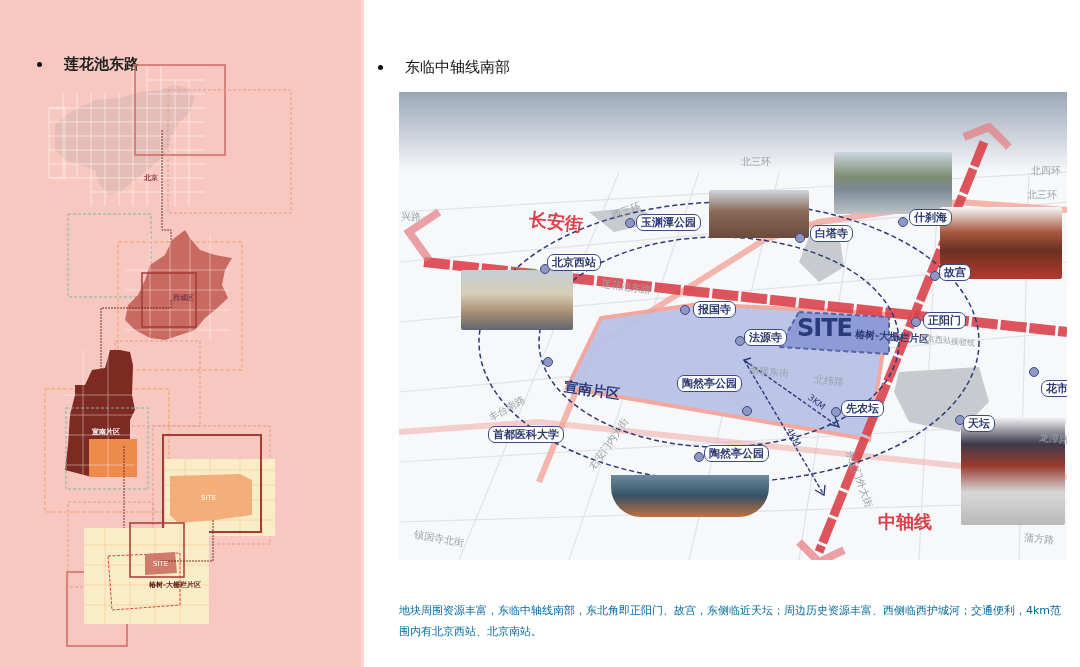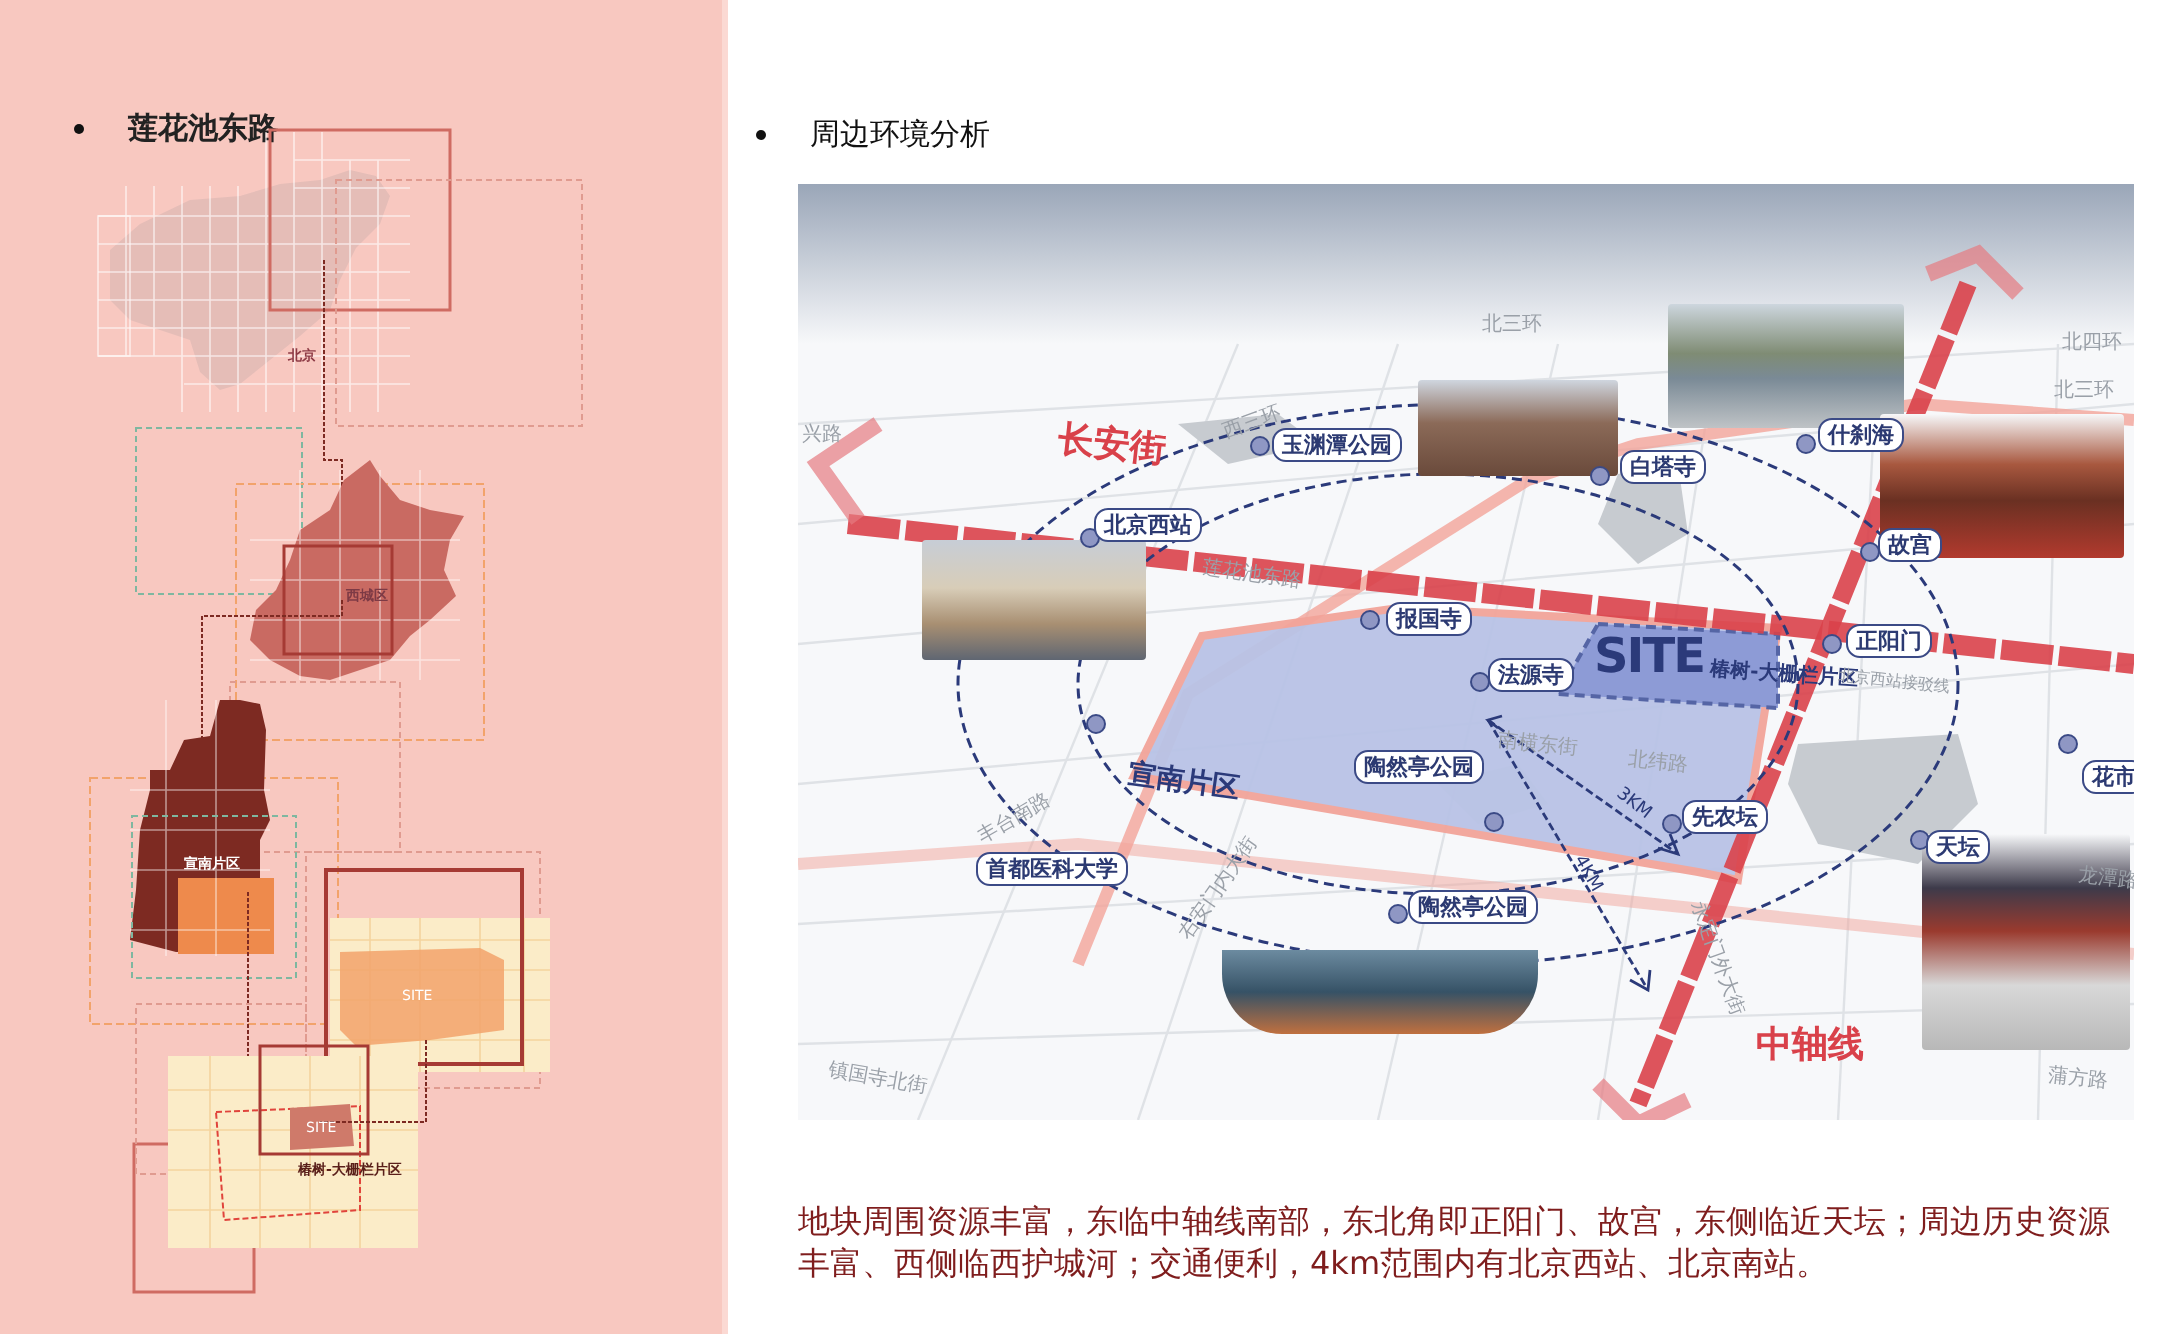--- a/index.html
+++ b/index.html
@@ -10,21 +10,21 @@
   .section-title .bullet{display:inline-block;width:5px;height:5px;border-radius:50%;background:#111;margin-right:22px;}
   .left-title{left:37px;top:55px;}
   .right-title{left:378px;top:58px;font-weight:normal;color:#111;}
   .map{position:absolute;left:399px;top:92px;width:668px;height:468px;overflow:hidden;background:#f7f8fa;}
   .map svg{position:absolute;left:0;top:0;}
   .label{position:absolute;font-size:11px;color:#2c3a72;background:#fff;border:1.6px solid #3b4a86;border-radius:7px;padding:0 4px;line-height:15px;white-space:nowrap;font-weight:bold;}
   .dot{position:absolute;width:8px;height:8px;border-radius:50%;background:#8f97c4;border:1.5px solid #3b4a86;}
   .road{position:absolute;font-size:10px;color:#9aa0a8;white-space:nowrap;}
   .big-red{position:absolute;color:#d9414a;font-weight:bold;white-space:nowrap;}
   .photo{position:absolute;border-radius:2px;overflow:hidden;}
-  .caption{position:absolute;left:399px;top:600px;width:670px;font-size:16px;line-height:21px;color:#7f1d1d;}
+  .caption{position:absolute;left:399px;top:600px;width:670px;font-size:11px;line-height:21px;color:#0369a1;}
   .left-label{position:absolute;font-size:7px;font-weight:bold;white-space:nowrap;}
 </style>
 </head>
 <body>
 
 <div class="left-panel">
   <div class="section-title left-title">
     <span class="bullet"></span>
     <span>莲花池东路</span>
   </div>
@@ -129,21 +129,21 @@
   <span class="left-label" style="left:92px;top:427px;color:#fff;">宣南片区</span>
   <span class="left-label" style="left:201px;top:494px;color:#fff;font-weight:normal;">SITE</span>
   <span class="left-label" style="left:153px;top:560px;color:#fff;font-weight:normal;">SITE</span>
   <span class="left-label" style="left:149px;top:580px;color:#5a1f1a;">椿树-大栅栏片区</span>
 </div>
 
 <div class="divider"></div>
 
 <div class="section-title right-title">
   <span class="bullet"></span>
-  <span>周边环境分析</span>
+  <span>东临中轴线南部</span>
 </div>
 
 <div class="map">
   <svg width="668" height="468">
     <defs>
       <linearGradient id="sky" x1="0" y1="0" x2="0" y2="1">
         <stop offset="0" stop-color="#9aa6b8"></stop>
         <stop offset="1" stop-color="#f7f8fa"></stop>
       </linearGradient>
     </defs>

